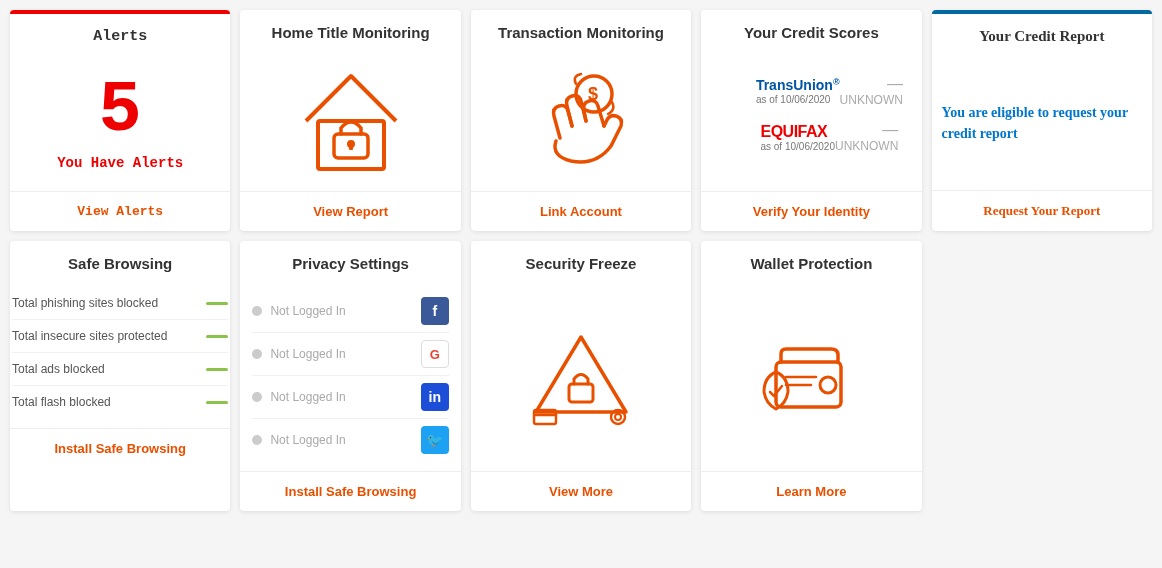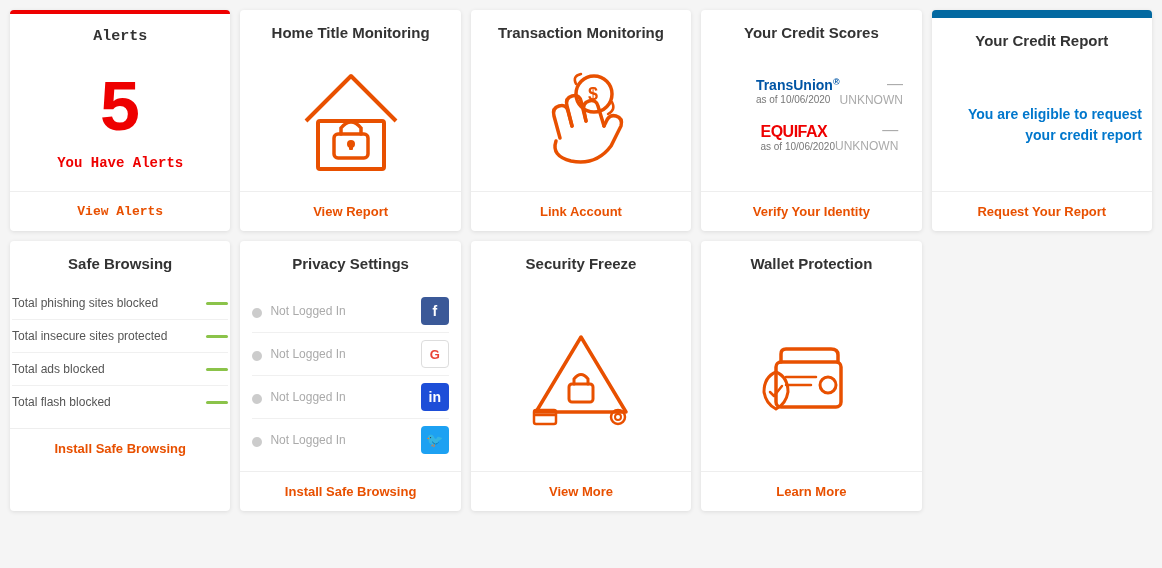--- a/index.html
+++ b/index.html
@@ -61,26 +61,26 @@
       line-height: 1;
       margin-bottom: 8px;
     }
     .alert-text {
       font-size: 14px;
       font-weight: bold;
       color: #e00;
     }
 
     
-    .credit-report-card { border-top: 8px solid #0369a1; }
+    .credit-report-card { border-top: 4px solid #0369a1; font-family: Liberation Serif, serif; }
     .credit-report-text {
       color: #0077cc;
       font-size: 14px;
       font-weight: bold;
-      text-align: right;
+      text-align: left;
       line-height: 1.5;
     }
 
     
     .icon-container {
       display: flex;
       align-items: center;
       justify-content: center;
       height: 120px;
     }
@@ -155,21 +155,21 @@
       align-items: center;
       justify-content: space-between;
       padding: 7px 0;
       border-bottom: 1px solid #f0f0f0;
       font-size: 12px;
       color: #aaa;
     }
     .privacy-row:last-child { border-bottom: none; }
     .privacy-left {
       display: flex;
-      align-items: flex-end;
+      align-items: center;
       gap: 8px;
     }
     .privacy-dot {
       width: 10px;
       height: 10px;
       border-radius: 50%;
       background: #ccc;
     }
     .social-icon {
       width: 28px;

